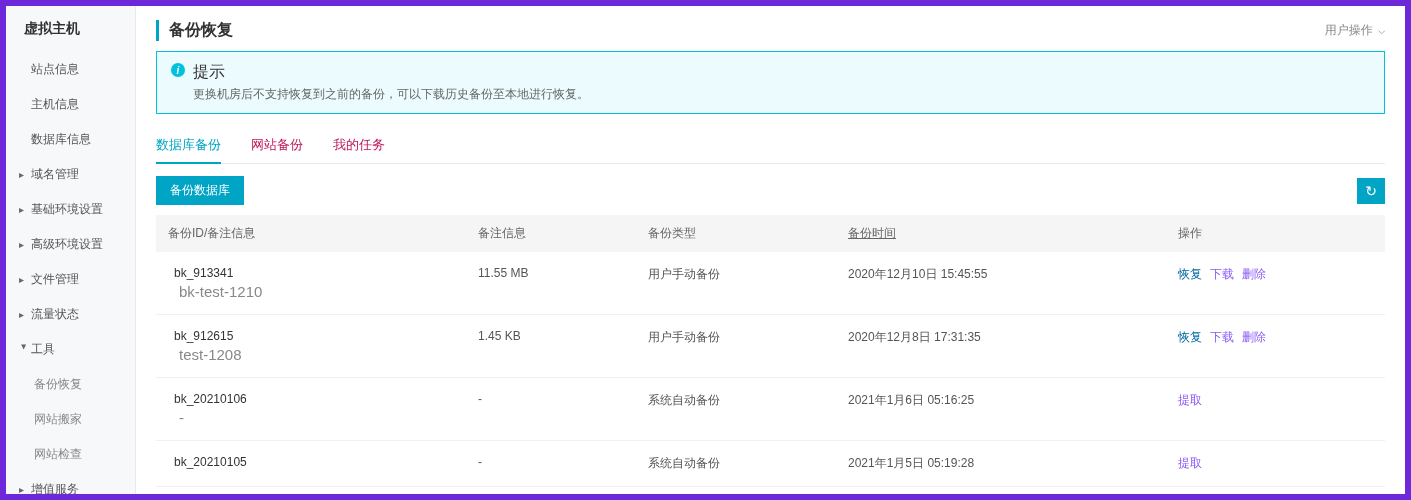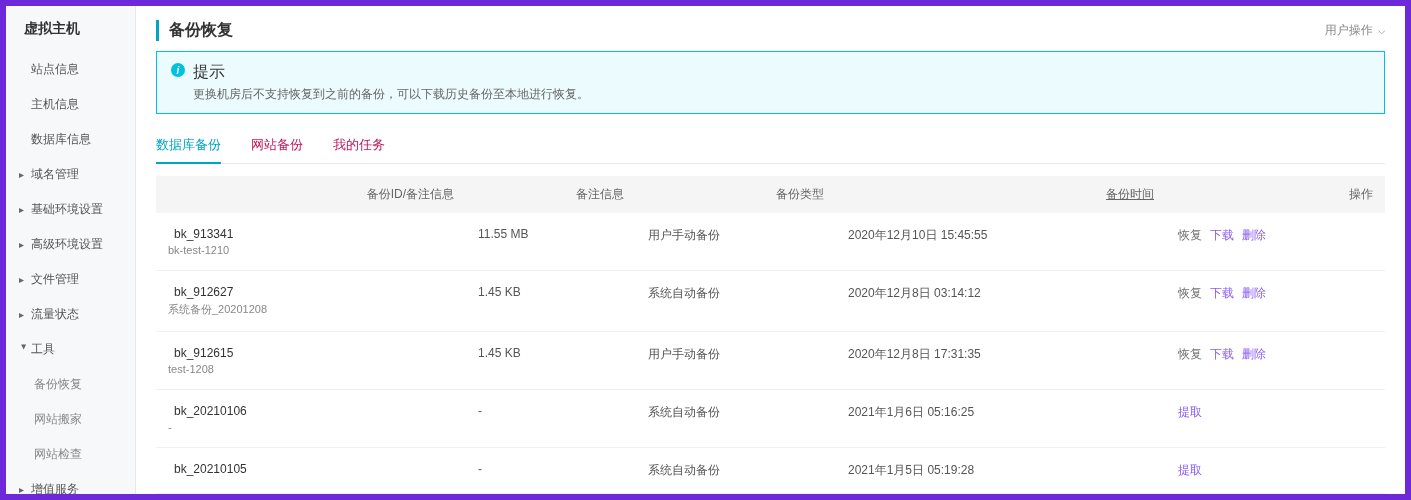--- a/index.html
+++ b/index.html
@@ -20,31 +20,31 @@
 .alert-icon { width: 14px; height: 14px; border-radius: 50%; background: #00c1de; color: #fff; font-size: 10px; display: flex; align-items: center; justify-content: center; margin-right: 8px; flex-shrink: 0; margin-top: 1px; font-weight: bold; font-style: italic; }
 .alert-title { font-size: 16px; color: #333; }
 .alert-body { font-size: 12px; color: #666; margin-top: 3px; }
 .tabs { display: flex; border-bottom: 1px solid #e8e8e8; margin-bottom: 12px; }
 .tab { padding: 8px 0; margin-right: 30px; cursor: pointer; color: #be185d; font-size: 13px; }
 .tab.active { color: #00a4c5; border-bottom: 2px solid #00a4c5; margin-bottom: -1px; }
 .action-row { display: flex; justify-content: space-between; align-items: center; margin-bottom: 10px; }
 .btn-primary { background: #00a4c5; color: #fff; border: none; padding: 6px 14px; font-size: 12px; cursor: pointer; }
 .refresh-btn { background: #00a4c5; color: #fff; border: none; padding: 5px 8px; cursor: pointer; font-size: 14px; }
 .table { width: 100%; border-collapse: collapse; }
-.table th { background: #f5f5f6; text-align: right; padding: 10px 12px; font-weight: normal; color: #666; font-size: 12px; }
+.table th { background: #f5f5f6; text-align: left; padding: 10px 12px; font-weight: normal; color: #666; font-size: 12px; }
 .table td { padding: 14px 12px; border-bottom: 1px solid #f0f0f0; vertical-align: top; font-size: 12px; color: #555; }
 .col-id { width: 310px; }
 .col-size { width: 170px; }
 .col-type { width: 200px; }
 .col-time { width: 330px; text-decoration: underline; }
 .col-ops { }
 .bk-id { color: #333; padding-left: 6px; }
-.bk-remark { color: #888; margin-top: 3px; font-size: 11px; }
+.bk-remark { color: #888; margin-top: 3px; font-size: 15px; margin-left: 11px; }
 .op-link { color: #8b5cf6; cursor: pointer; margin-right: 8px; font-size: 12px; }
-.op-link.muted { color: #737373; }
+.op-link.muted { color: #0369a1; }
 </style>
 </head>
 <body>
 
 <div class="container">
   <div class="sidebar">
     <div class="sidebar-title">虚拟主机</div>
     <div id="sidebar-items">
         <div class="sidebar-item">
           <span class="caret empty">▸</span>
@@ -110,49 +110,45 @@
       <div>
         <div class="alert-title">提示</div>
         <div class="alert-body">更换机房后不支持恢复到之前的备份，可以下载历史备份至本地进行恢复。</div>
       </div>
     </div>
     <div class="tabs" id="tabs">
         <div class="tab active">数据库备份</div>
         <div class="tab">网站备份</div>
         <div class="tab">我的任务</div>
       </div>
+    <div class="action-row">
+      <button class="btn-primary">备份数据库</button>
+      <button class="refresh-btn">
+        <span>↻</span>
+      </button>
+    </div>
     <table class="table">
       <thead>
         <tr>
           <th class="col-id">备份ID/备注信息</th>
           <th class="col-size">备注信息</th>
           <th class="col-type">备份类型</th>
           <th class="col-time">备份时间</th>
           <th class="col-ops">操作</th>
         </tr>
       </thead>
       <tbody id="table-body">
           <tr>
             <td>
               <div class="bk-id">bk_913341</div>
               <div class="bk-remark">bk-test-1210</div>
             </td>
             <td>11.55 MB</td>
             <td>用户手动备份</td>
             <td>2020年12月10日 15:45:55</td>
-            <td><span class="op-link muted">恢复</span><span class="op-link">下载</span><span class="op-link">删除</span></td>
-          </tr>
-          <tr>
-            <td>
-              <div class="bk-id">bk_912627</div>
-              <div class="bk-remark">系统备份_20201208</div>
-            </td>
-            <td>1.45 KB</td>
-            <td>系统自动备份</td>
-            <td>2020年12月8日 03:14:12</td>
             <td><span class="op-link muted">恢复</span><span class="op-link">下载</span><span class="op-link">删除</span></td>
           </tr>
           <tr>
             <td>
               <div class="bk-id">bk_912615</div>
               <div class="bk-remark">test-1208</div>
             </td>
             <td>1.45 KB</td>
             <td>用户手动备份</td>
             <td>2020年12月8日 17:31:35</td>

